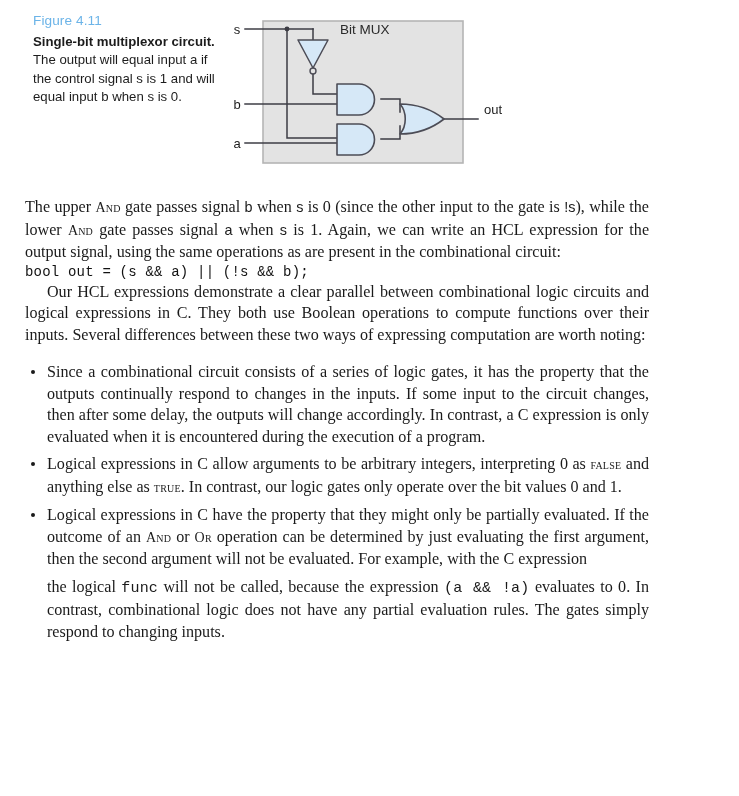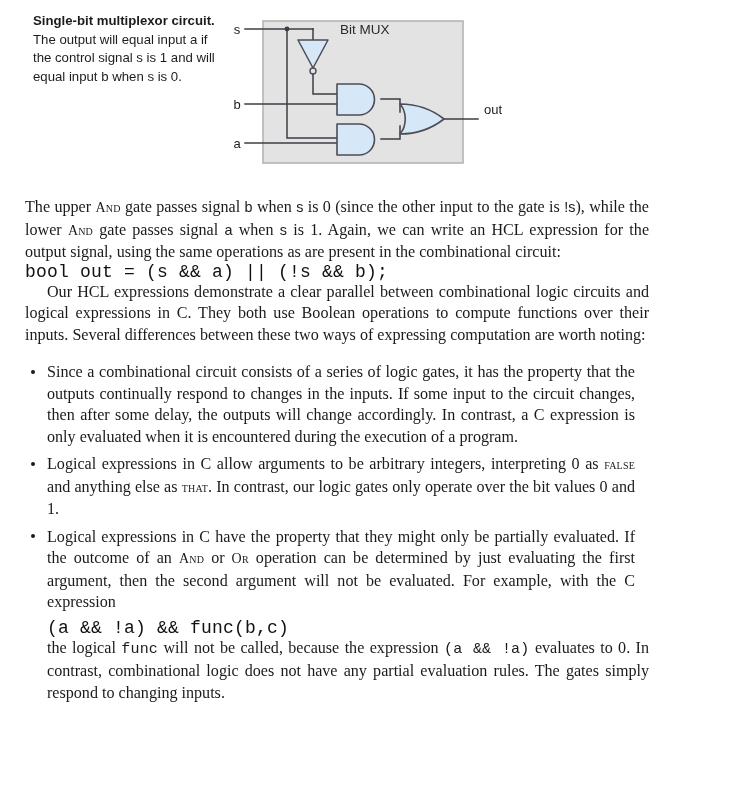--- a/index.html
+++ b/index.html
@@ -76,39 +76,39 @@
   .gap-after-code  { margin-top: 17px; }
 
   code, .code {
     font-family: "Liberation Mono", "DejaVu Sans Mono", monospace;
     font-size: 15px;
     letter-spacing: .2px;
   }
   .code-line {
     margin: 0;
     font-family: "Liberation Mono", "DejaVu Sans Mono", monospace;
-    font-size: 18px;
+    font-size: 14px;
     line-height: 18px;
     letter-spacing: .2px;
     white-space: pre;
     color: #111;
   }
   
   .var {
     font-family: "Liberation Sans", "DejaVu Sans", sans-serif;
     font-size: 14.4px;
   }
   .sc {
     font-variant: small-caps;
     font-size: 14px;
     letter-spacing: .2px;
   }
 
   ul.bullets {
-    margin: 16px 14px 0 0;
+    margin: 16px 0 0 0;
     padding: 0;
     list-style: none;
   }
   ul.bullets > li {
     position: relative;
     padding-left: 22px;
     margin-bottom: 6px;
     font-size: 16.1px;
     line-height: 21.5px;
     text-align: justify;
@@ -122,20 +122,21 @@
     border-radius: 50%;
     background: #1a1a1a;
   }
 </style>
 </head>
 <body>
 
 <div class="page">
 
   <div class="figure-caption">
+    <span class="figure-number">Figure 4.11</span>
     <span class="figure-title">Single-bit multiplexor circuit.</span><span class="figure-body"> The output will equal input a if the control signal s is 1 and will equal input b when s is 0.</span>
   </div>
 
   <div class="figure-art">
     <svg width="300" height="158" viewBox="0 0 300 158" xmlns="http://www.w3.org/2000/svg">
 
       <rect x="35" y="13" width="200" height="142" fill="#e3e3e3" stroke="#b5b5b5" stroke-width="1.6"></rect>
 
       <text x="9" y="26" font-family="Liberation Sans, DejaVu Sans, sans-serif" font-size="13" fill="#1c1c1c" text-anchor="middle">s</text>
       <text x="9" y="101" font-family="Liberation Sans, DejaVu Sans, sans-serif" font-size="13" fill="#1c1c1c" text-anchor="middle">b</text>
@@ -182,25 +183,24 @@
 
     <p class="para"><span>The upper </span><span class="sc">And</span><span> gate passes signal </span><span class="var">b</span><span> when </span><span class="var">s</span><span> is 0 (since the other input to the gate is </span><span class="var">!s</span><span>), while the lower </span><span class="sc">And</span><span> gate passes signal </span><span class="var">a</span><span> when </span><span class="var">s</span><span> is 1. Again, we can write an HCL expression for the output signal, using the same operations as are present in the combinational circuit:</span></p>
 
     <p class="code-line gap-before-code">bool out = (s &amp;&amp; a) || (!s &amp;&amp; b);</p>
 
     <p class="para indent gap-after-code">Our HCL expressions demonstrate a clear parallel between combinational logic circuits and logical expressions in C. They both use Boolean operations to compute functions over their inputs. Several differences between these two ways of expressing computation are worth noting:</p>
 
     <ul class="bullets">
       <li><span class="dot"></span><span>Since a combinational circuit consists of a series of logic gates, it has the property that the outputs continually respond to changes in the inputs. If some input to the circuit changes, then after some delay, the outputs will change accordingly. In contrast, a C expression is only evaluated when it is encountered during the execution of a program.</span></li>
 
-      <li><span class="dot"></span><span>Logical expressions in C allow arguments to be arbitrary integers, interpreting 0 as </span><span class="sc">false</span><span> and anything else as </span><span class="sc">that</span><span>. In contrast, our logic gates only operate over the bit values 0 and 1.</span></li>
+      <li><span class="dot"></span><span>Logical expressions in C allow arguments to be arbitrary integers, interpreting 0 as </span><span class="sc">false</span><span> and anything else as </span><span class="sc">true</span><span>. In contrast, our logic gates only operate over the bit values 0 and 1.</span></li>
 
       <li><span class="dot"></span><span>Logical expressions in C have the property that they might only be partially evaluated. If the outcome of an </span><span class="sc">And</span><span> or </span><span class="sc">Or</span><span> operation can be determined by just evaluating the first argument, then the second argument will not be evaluated. For example, with the C expression</span></li>
     </ul>
 
     <div style="padding-left:22px">
-      <p class="code-line gap-before-code">(a &amp;&amp; !a) &amp;&amp; func(b,c)</p>
 
       <p class="para gap-after-code"><span>the logical </span><code>func</code><span> will not be called, because the expression </span><code>(a &amp;&amp; !a)</code><span> evaluates to 0. In contrast, combinational logic does not have any partial evaluation rules. The gates simply respond to changing inputs.</span></p>
     </div>
 
   </div>
 </div>
 
 </body></html>

